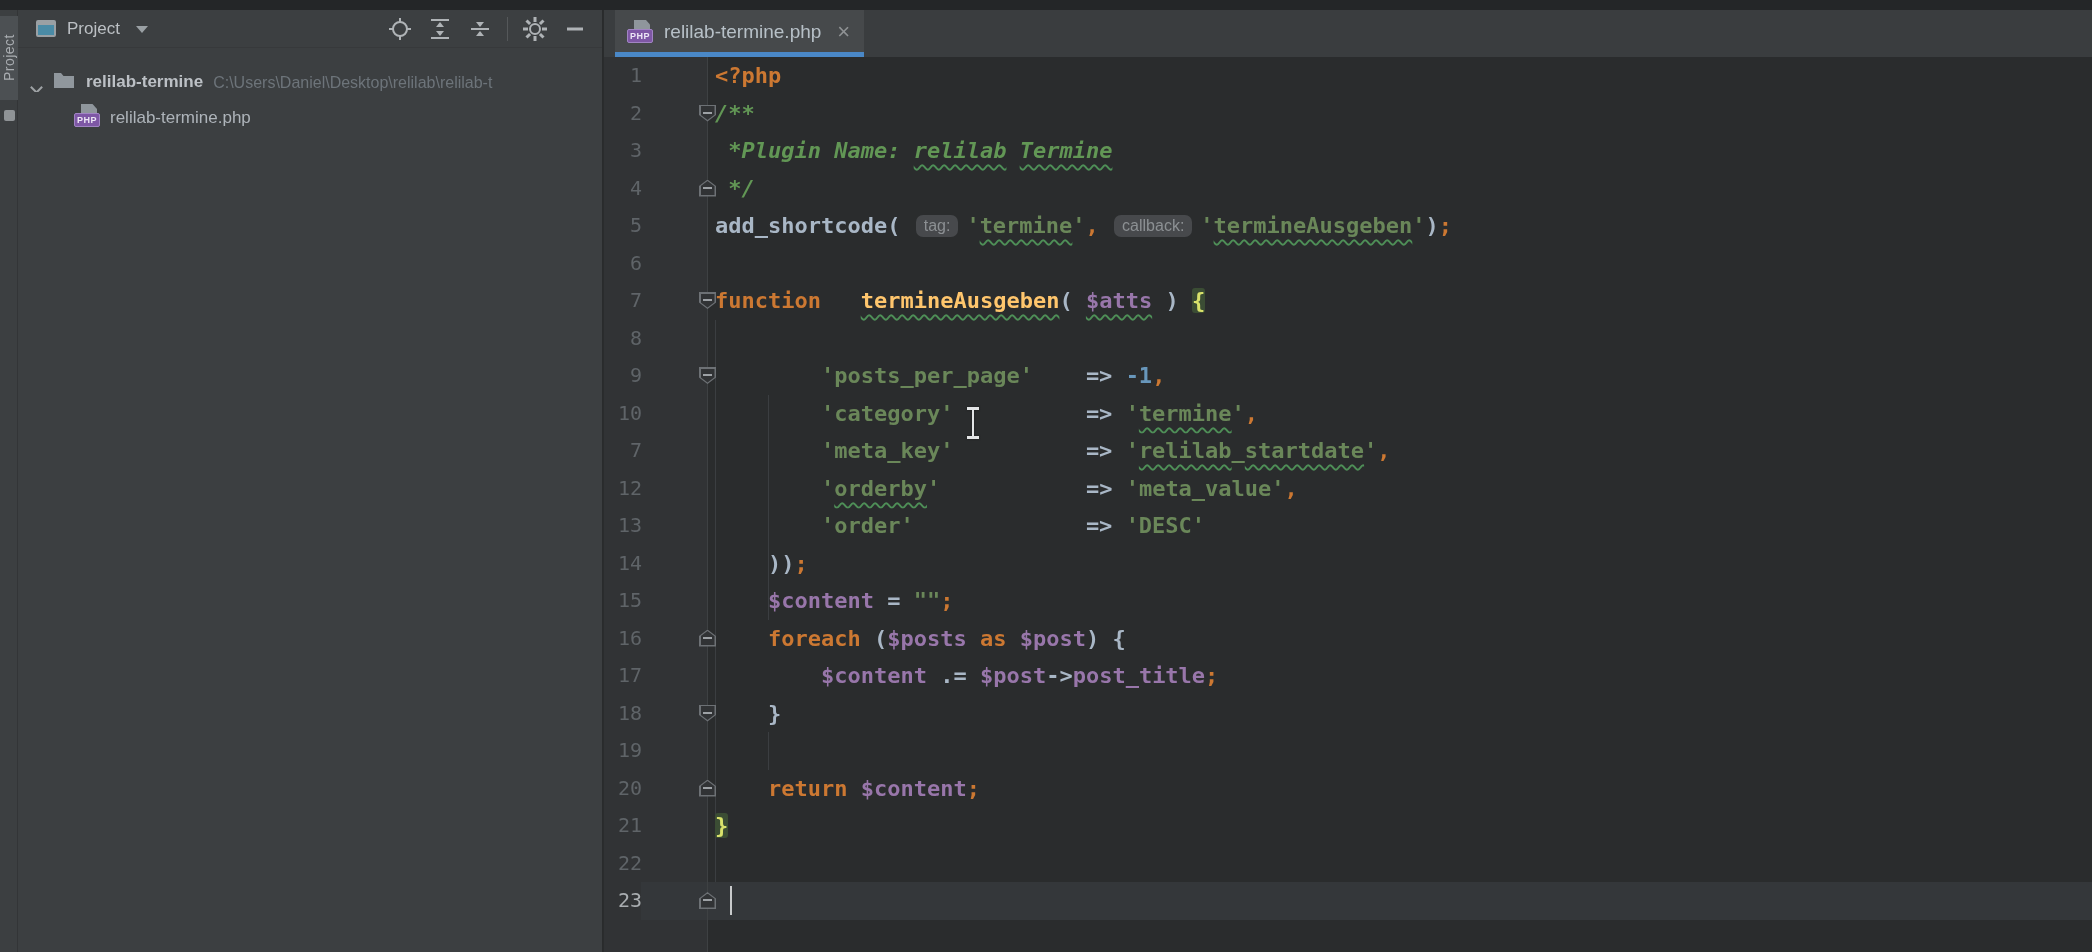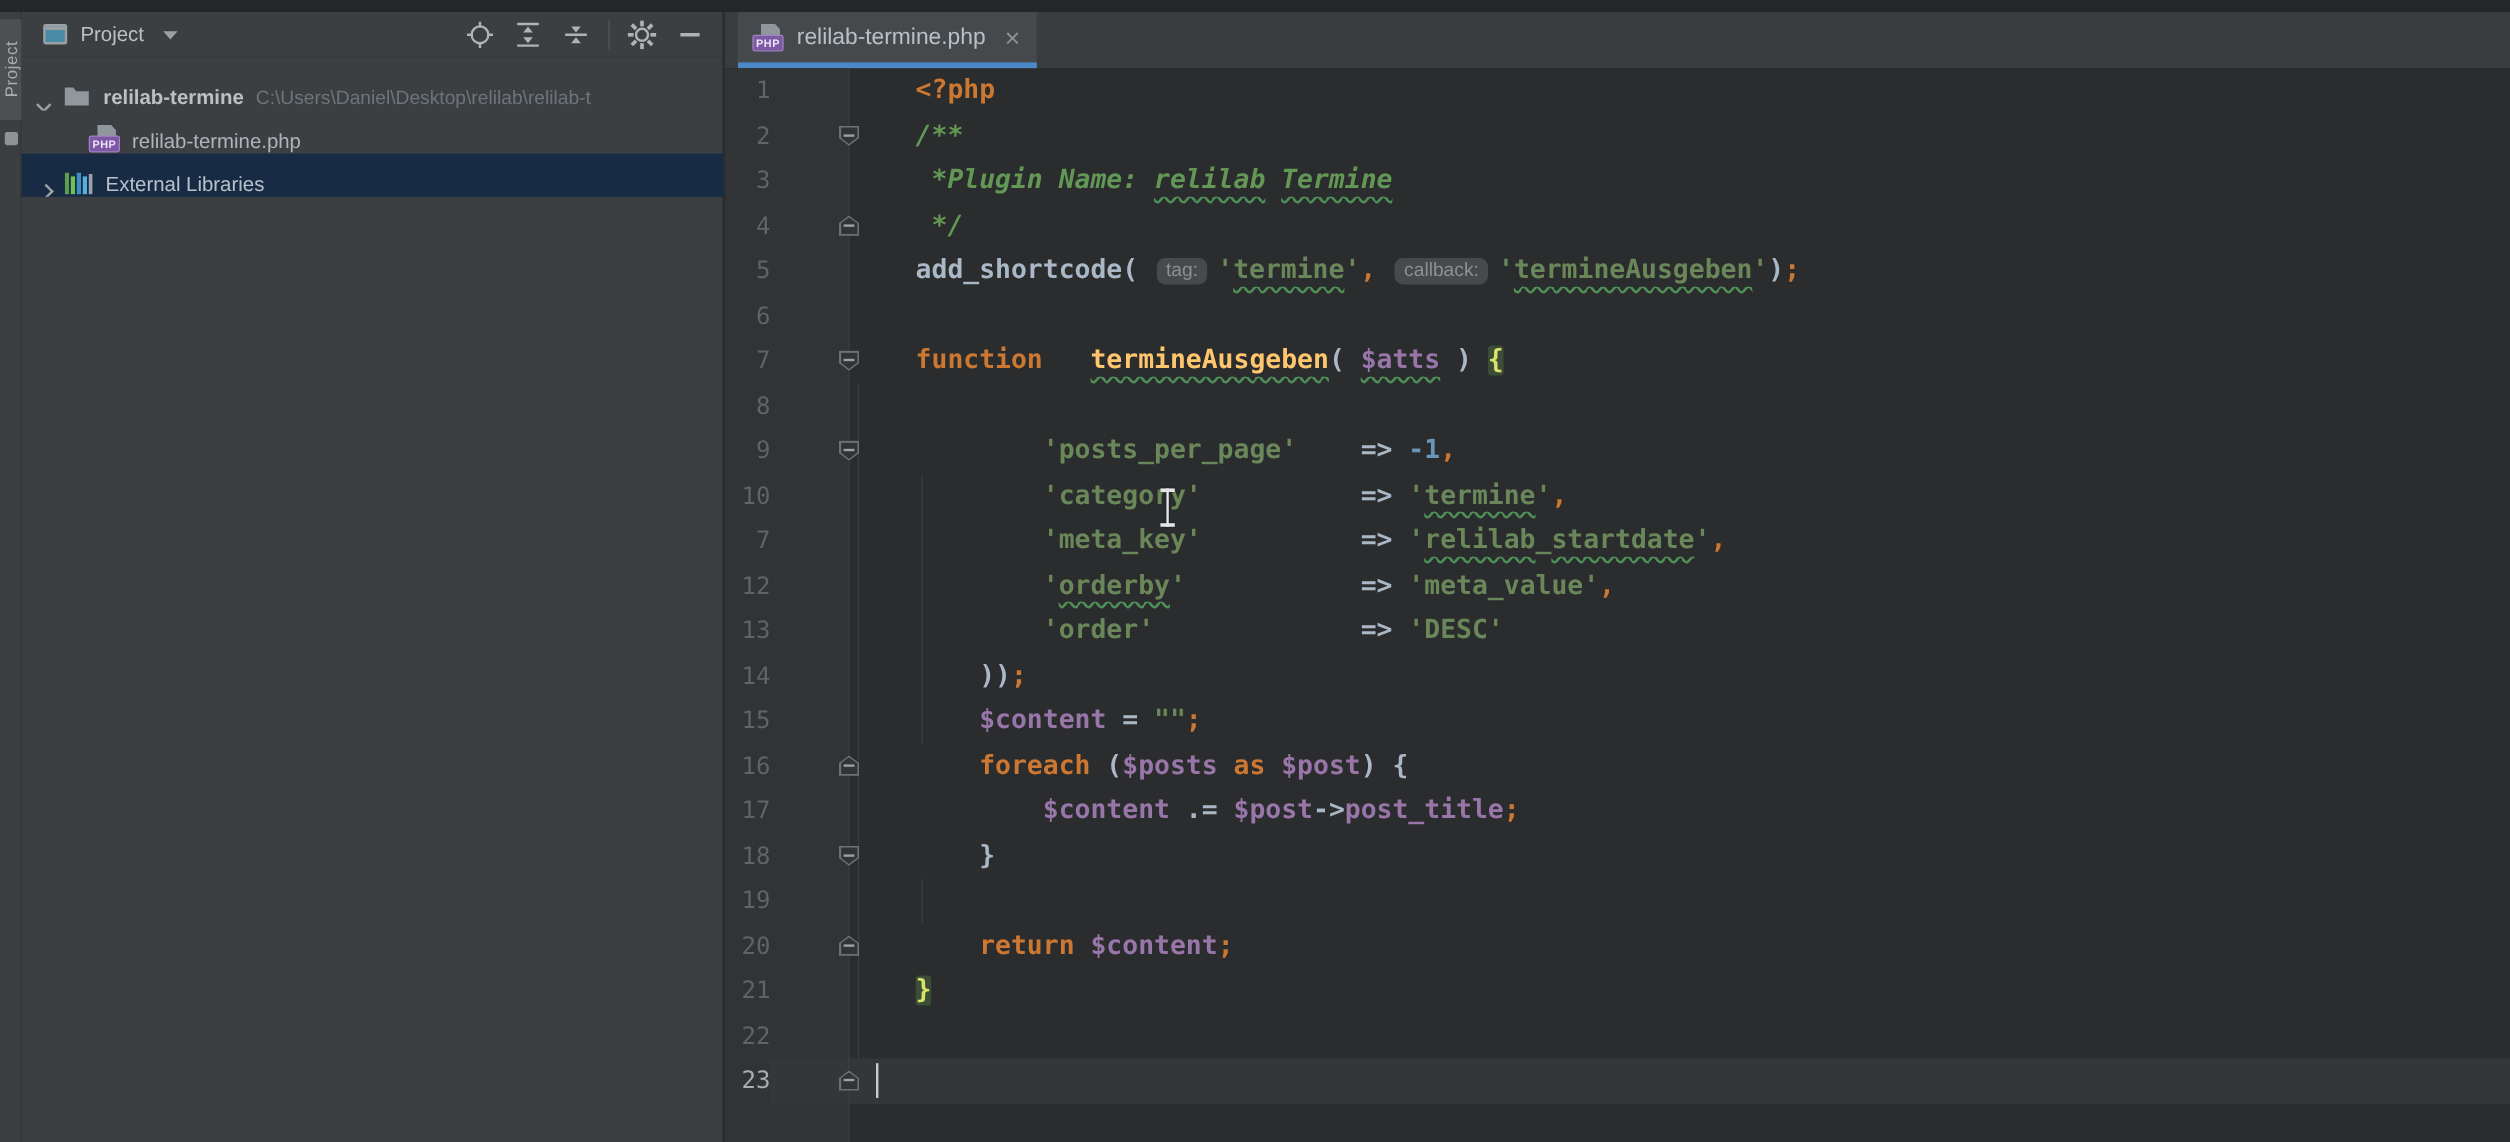--- a/index.html
+++ b/index.html
@@ -56,21 +56,21 @@
   .tab-label { font-size:19px; color:#b7c0c7; margin-left:10px; }
   .tab-close { font-size:22px; color:#8f9294; margin-left:16px; line-height:1; }
 
   .code-region { position:absolute; left:0; top:47px; width:100%; height:895px; background:#2a2c2d; overflow:hidden; }
   .gutter-bg { position:absolute; left:0; top:0; width:103px; height:100%; background:#313335; }
   .gutter-sep { position:absolute; left:103px; top:0; width:1px; height:100%; background:#3e4143; }
   .cur-line { position:absolute; left:37px; right:0; height:37.5px; background:#34373a; }
   .gutter-nums { position:absolute; left:0; top:0; width:103px; font-family:"DejaVu Sans Mono", monospace; font-size:20px; color:#5f6468; }
   .gnum { height:37.5px; line-height:37.5px; text-align:right; padding-right:65px; }
   .gnum.cur { color:#a9adb0; }
-  .code-lines { position:absolute; left:111px; top:0; font-family:"DejaVu Sans Mono", monospace; font-size:22px; font-weight:bold; color:#a9b7c6;padding-left:48px; }
+  .code-lines { position:absolute; left:111px; top:0; font-family:"DejaVu Sans Mono", monospace; font-size:22px; font-weight:bold; color:#a9b7c6; }
   .cl { height:37.5px; line-height:37.5px; white-space:pre; }
   .tk.kw { color:#cc7832; }
   .tk.def { color:#a9b7c6; }
   .tk.str { color:#6a8759; }
   .tk.cmt { color:#629755; font-style:italic; }
   .tk.fn { color:#ffc66d; }
   .tk.var { color:#9876aa; }
   .tk.num { color:#6897bb; }
   .tk.brace { color:#d9e26b; }
   .tk.hl { background:#3b4d34; border-radius:3px; }
@@ -175,33 +175,20 @@
 
       <div class="tree-row">
         <span class="ind-file"></span>
         <span class="t-ico phpico">
           <span class="page"></span>
             <span class="badge">PHP</span>
         </span>
         <span class="lbl">relilab-termine.php</span>
       </div>
 
-      <div class="tree-row selected">
-        <span class="chev right"></span>
-        <span class="t-ico">
-          <svg width="24" height="20" viewBox="0 0 24 20">
-              <rect x="0" y="2" width="3.5" height="18" fill="#5f9e4c"></rect>
-              <rect x="5" y="5" width="3.5" height="15" fill="#6fbf59"></rect>
-              <rect x="10" y="2" width="3.5" height="18" fill="#3e8fc2"></rect>
-              <rect x="15" y="5" width="3.5" height="15" fill="#55aee0"></rect>
-              <rect x="20" y="3" width="3" height="17" fill="#9aa2a8"></rect>
-            </svg>
-        </span>
-        <span class="lbl-lib">External Libraries</span>
-      </div>
 
     </div>
   </div>
 
   <div class="editor">
     <div class="tab-bar">
       <div class="tab">
         <span class="t-ico phpico" style="margin-right:0;">
           <span class="page"></span>
             <span class="badge">PHP</span>

